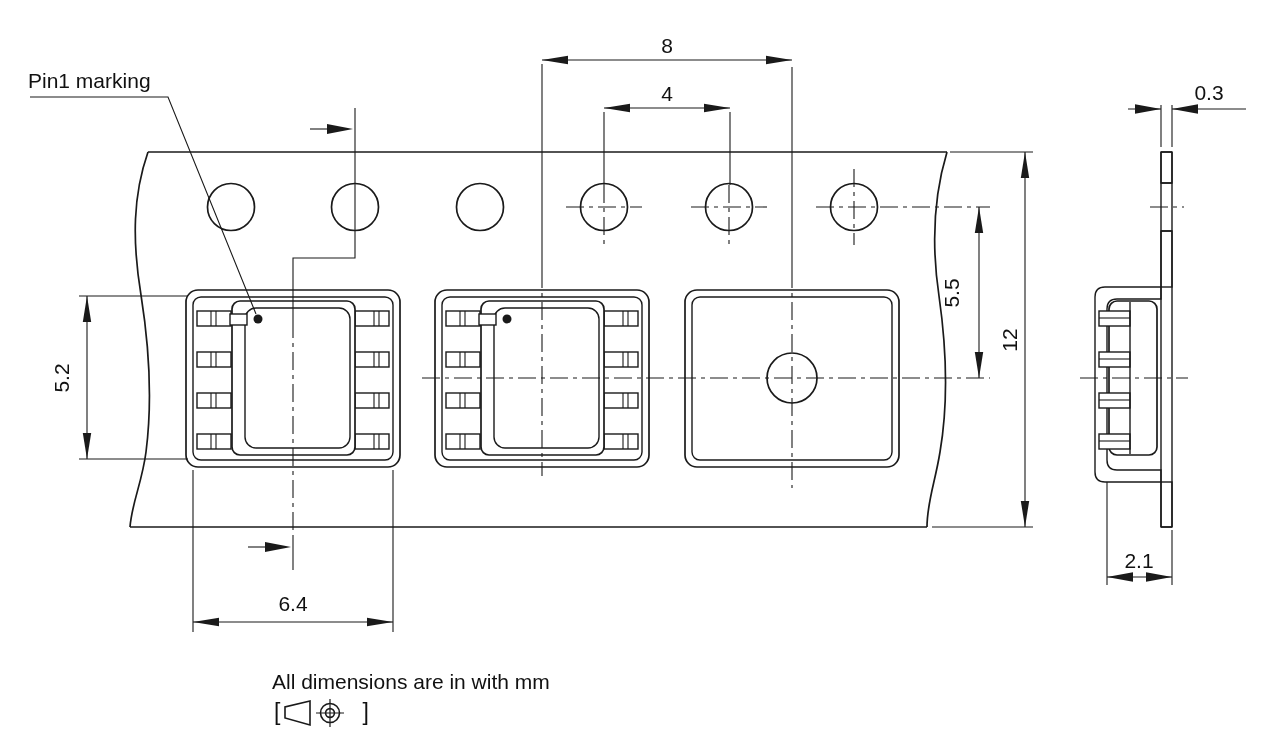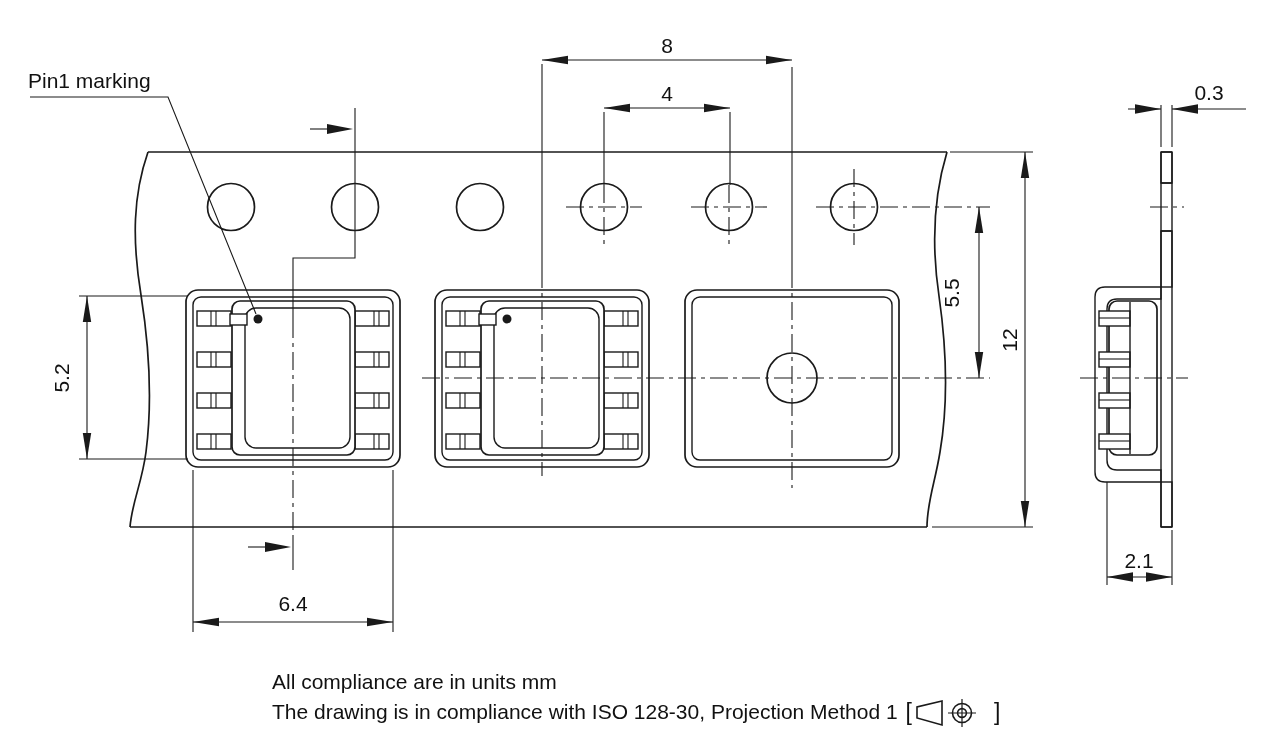--- a/index.html
+++ b/index.html
@@ -216,23 +216,22 @@
     <g>
       <path class="thin" d="M1107,482 V585 M1172,530 V585 M1107,577 H1172"></path>
       <polygon class="arr" points="1107,577 1133,572.2 1133,581.8"></polygon>
       <polygon class="arr" points="1172,577 1146,572.2 1146,581.8"></polygon>
       <text class="dimtext" x="1139" y="568" text-anchor="middle">2.1</text>
     </g>
   </g>
 </svg>
 
 <div id="notes">
-  <div id="note-line1">All compliance are in units mm</div>
+  <div id="note-line1">All dimensions are in with mm</div>
   <div id="note-line2">
-    <span>The drawing is in compliance with ISO 128-30, Projection Method 1 </span>
     <span class="bracket">[</span>
     <svg id="proj-symbol" width="78" height="34" viewBox="0 0 78 34">
       <path d="M3,11 L3,22 L28,29 L28,5 Z" fill="none" stroke="#1a1a1a" stroke-width="1.6"></path>
       <circle cx="48" cy="17" r="9.5" fill="none" stroke="#1a1a1a" stroke-width="1.6"></circle>
       <circle cx="48" cy="17" r="4.4" fill="none" stroke="#1a1a1a" stroke-width="1.6"></circle>
       <path d="M34,17 H62 M48,3 V31" fill="none" stroke="#1a1a1a" stroke-width="1.2"></path>
     </svg>
     <span class="bracket">]</span>
   </div>
 </div>

